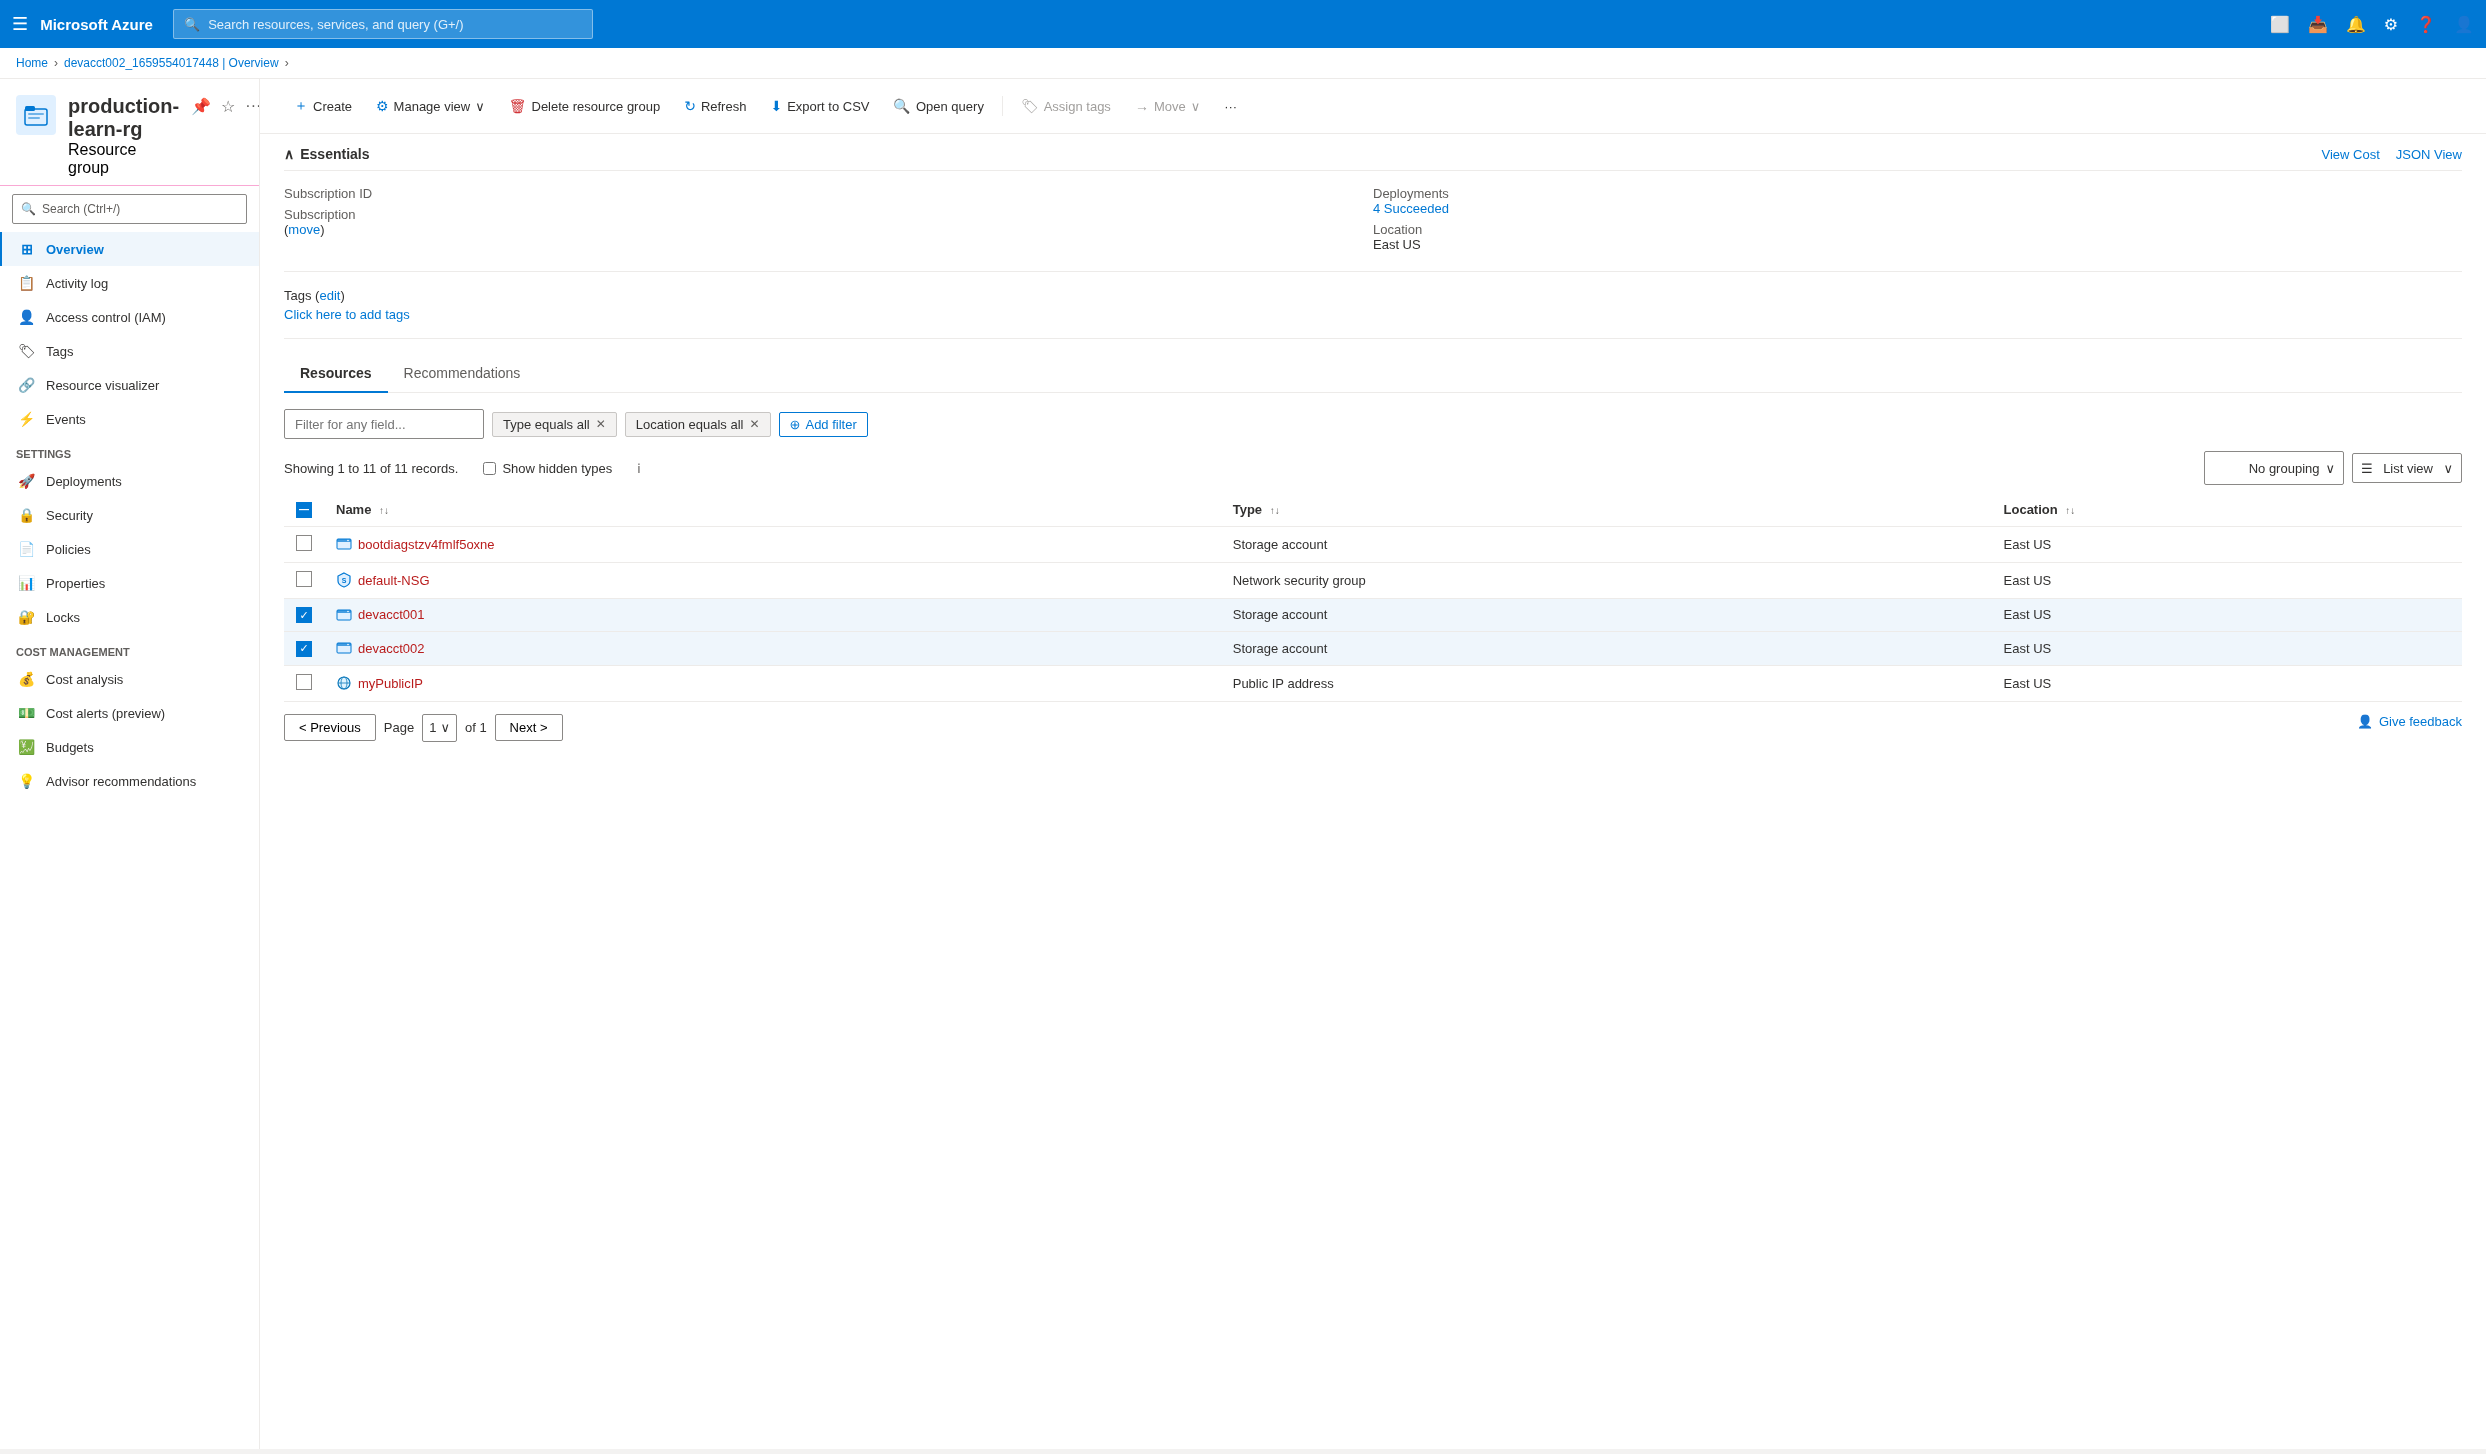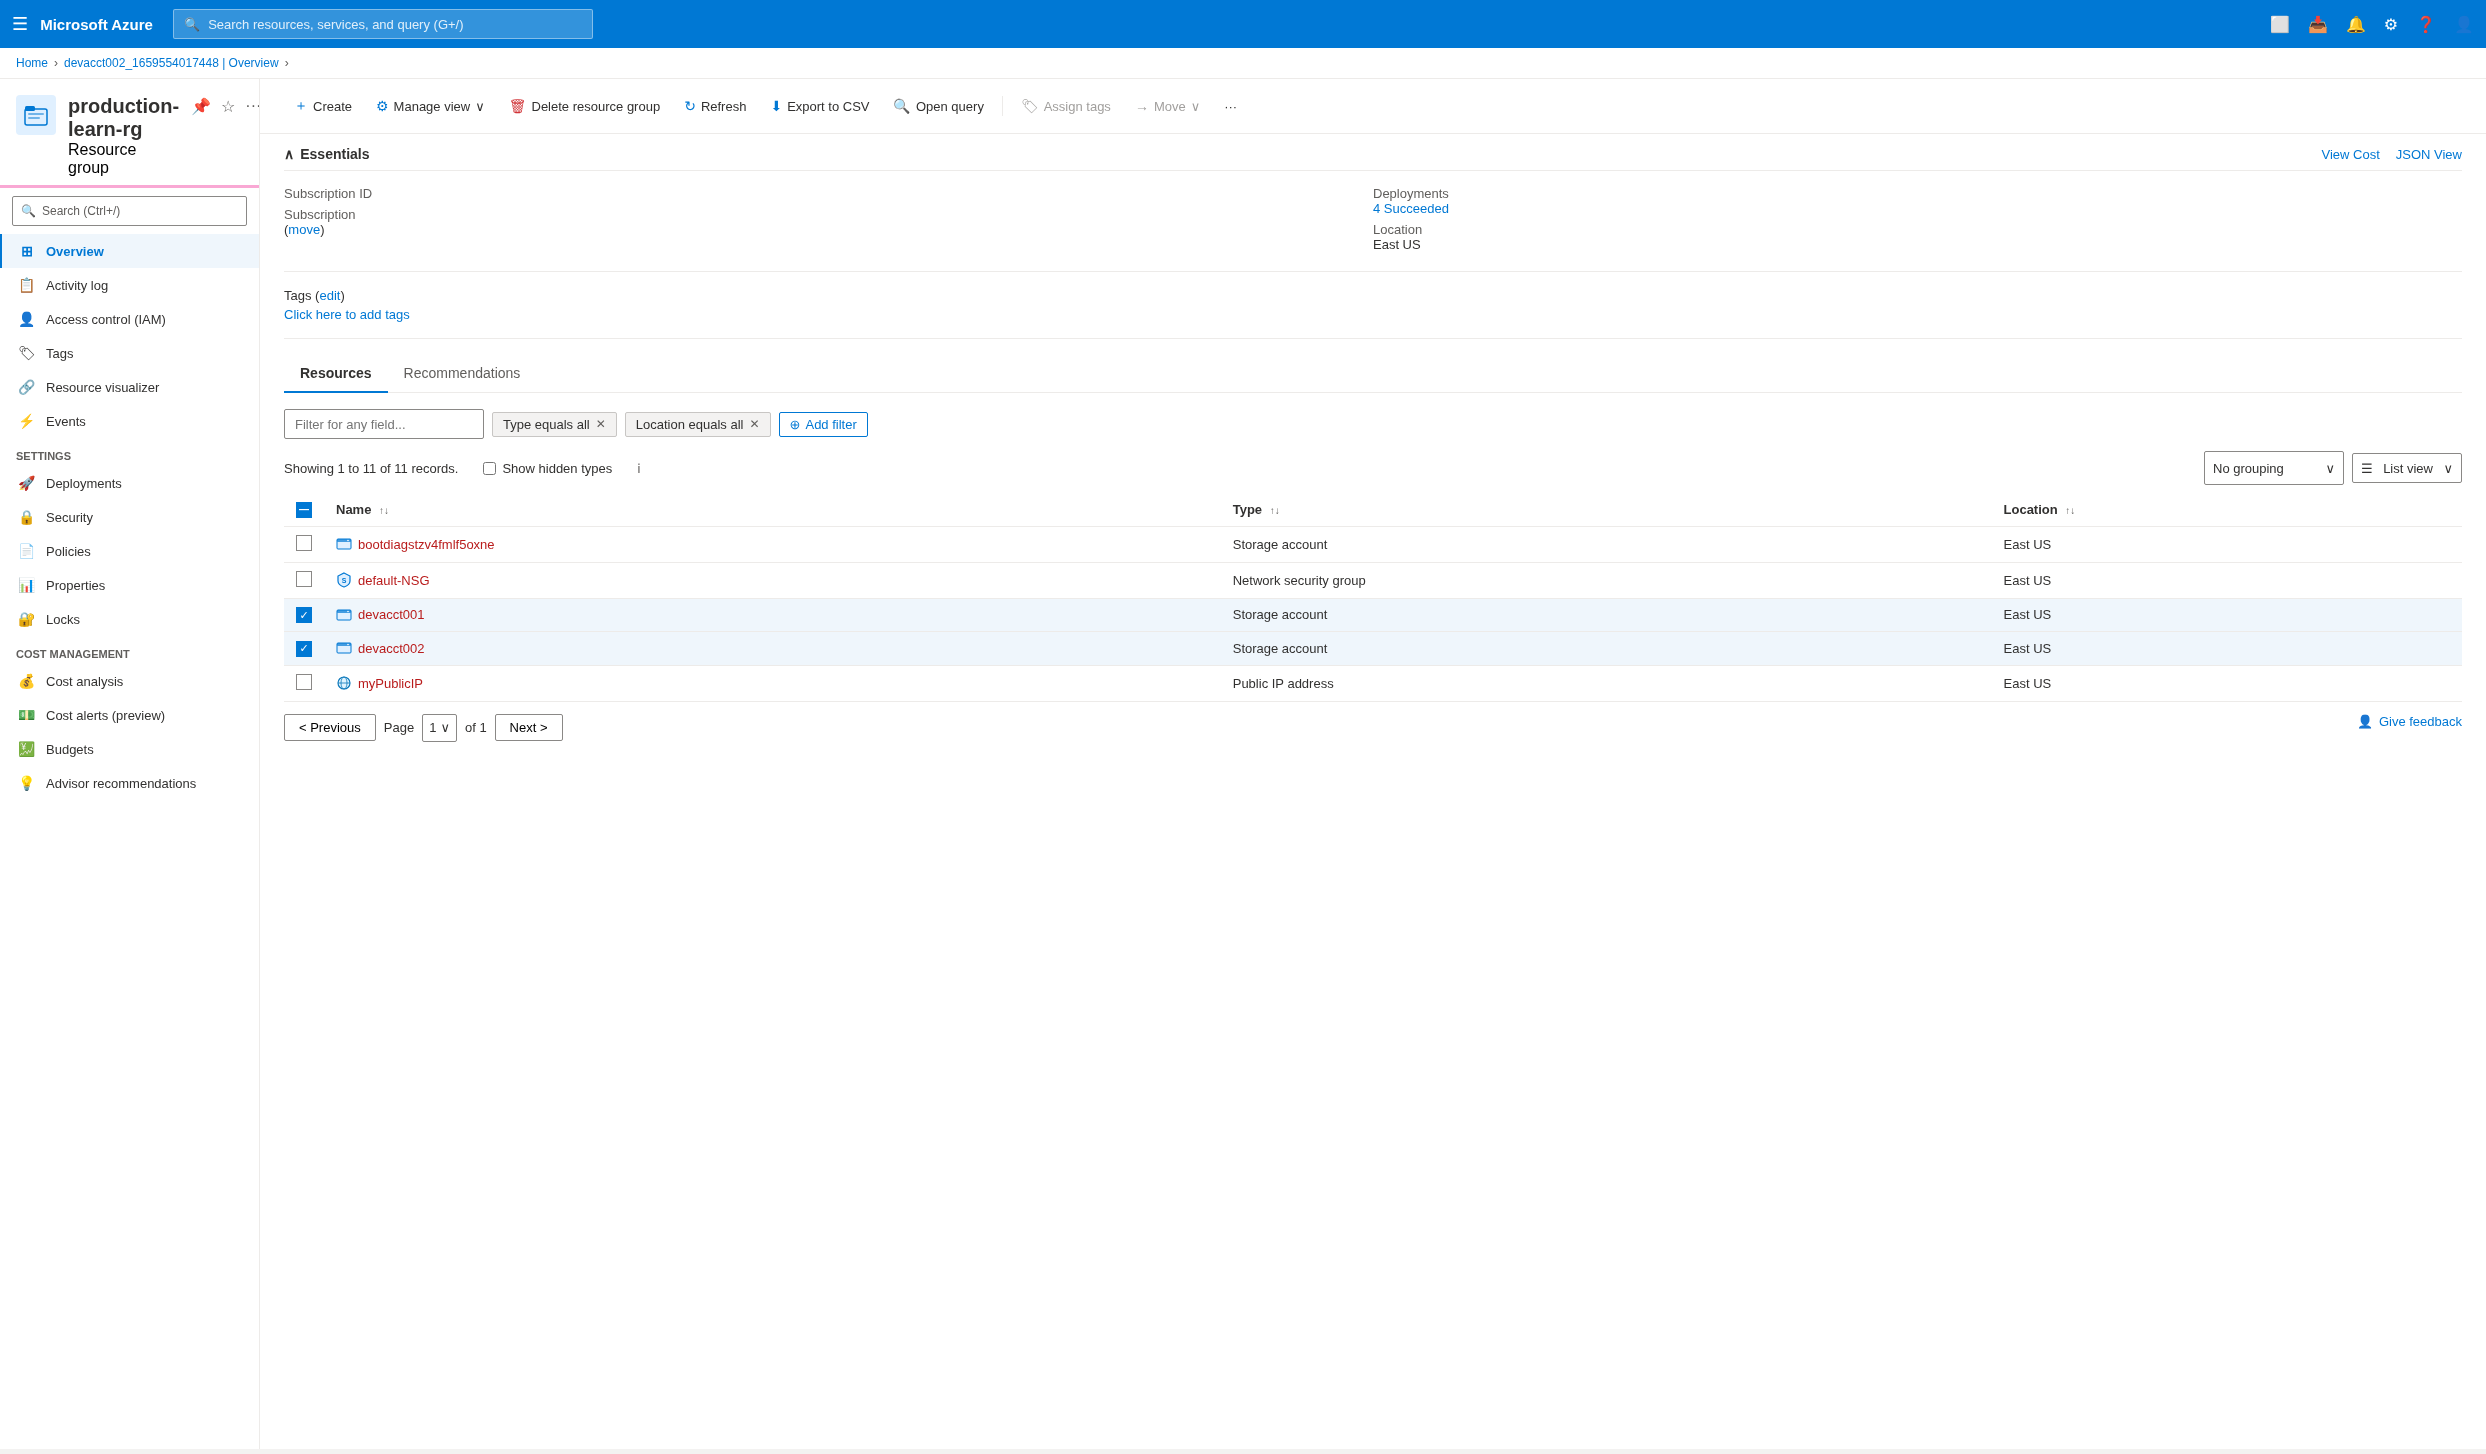--- a/index.html
+++ b/index.html
@@ -240,21 +240,21 @@
       border: 1px solid #8a8886;
       border-radius: 2px;
       height: 30px;
       padding: 16px 8px;
       font-size: 13px;
       display: flex;
       align-items: center;
       gap: 6px;
       cursor: pointer;
       min-width: 140px;
-      justify-content: space-between;
+      justify-content: flex-end;
     }
     .view-select {
       border: 1px solid #8a8886;
       border-radius: 2px;
       height: 30px;
       padding: 0 8px;
       font-size: 13px;
       display: flex;
       align-items: center;
       gap: 6px;
@@ -324,21 +324,21 @@
       font-size: 13px;
       display: inline-flex;
       align-items: center;
       gap: 4px;
     }
     .feedback-link { color: #0078d4; text-decoration: none; font-size: 13px; display: flex; align-items: center; gap: 5px; cursor: pointer; }
 
     
     ::-webkit-scrollbar { width: 6px; height: 6px; }
     ::-webkit-scrollbar-thumb { background: #c8c6c4; border-radius: 3px; }
-    .header-area { position: relative; padding: 16px 0 8px 16px; display: flex; align-items: flex-start; gap: 12px; border-bottom: 3px solid #f9a8d4; }
+    .header-area { position: relative; padding: 16px 0 8px 16px; display: flex; align-items: flex-start; gap: 12px; border-bottom: 1px solid #f9a8d4; }
     .header-actions { display: flex; gap: 10px; margin-left: 8px; margin-top: 2px; color: #605e5c; font-size: 16px; }
     .header-action-icon { cursor: pointer; }
   </style>
 </head>
 <body>
 
 <div class="topbar">
   <span class="topbar-hamburger">☰</span>
   <span class="topbar-logo">Microsoft Azure</span>
   <div class="topbar-search">

